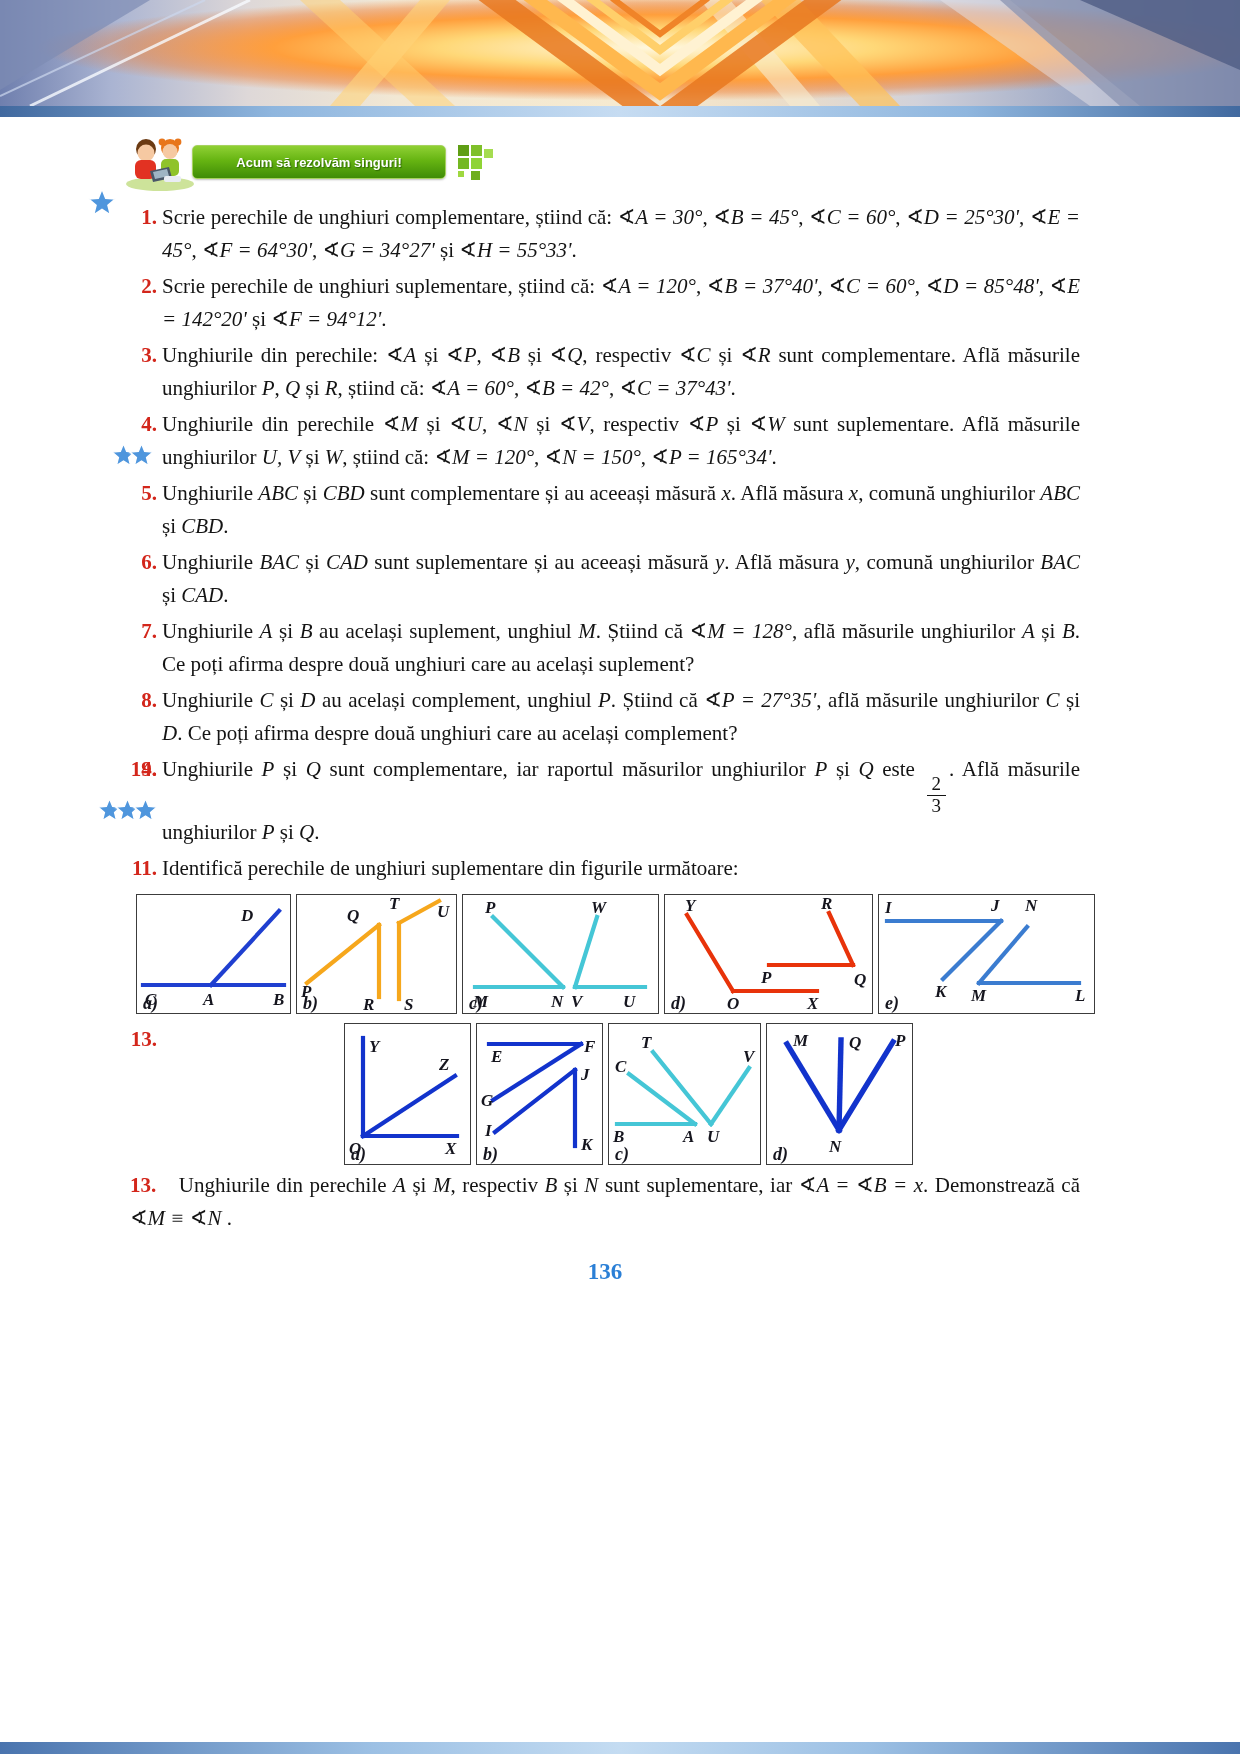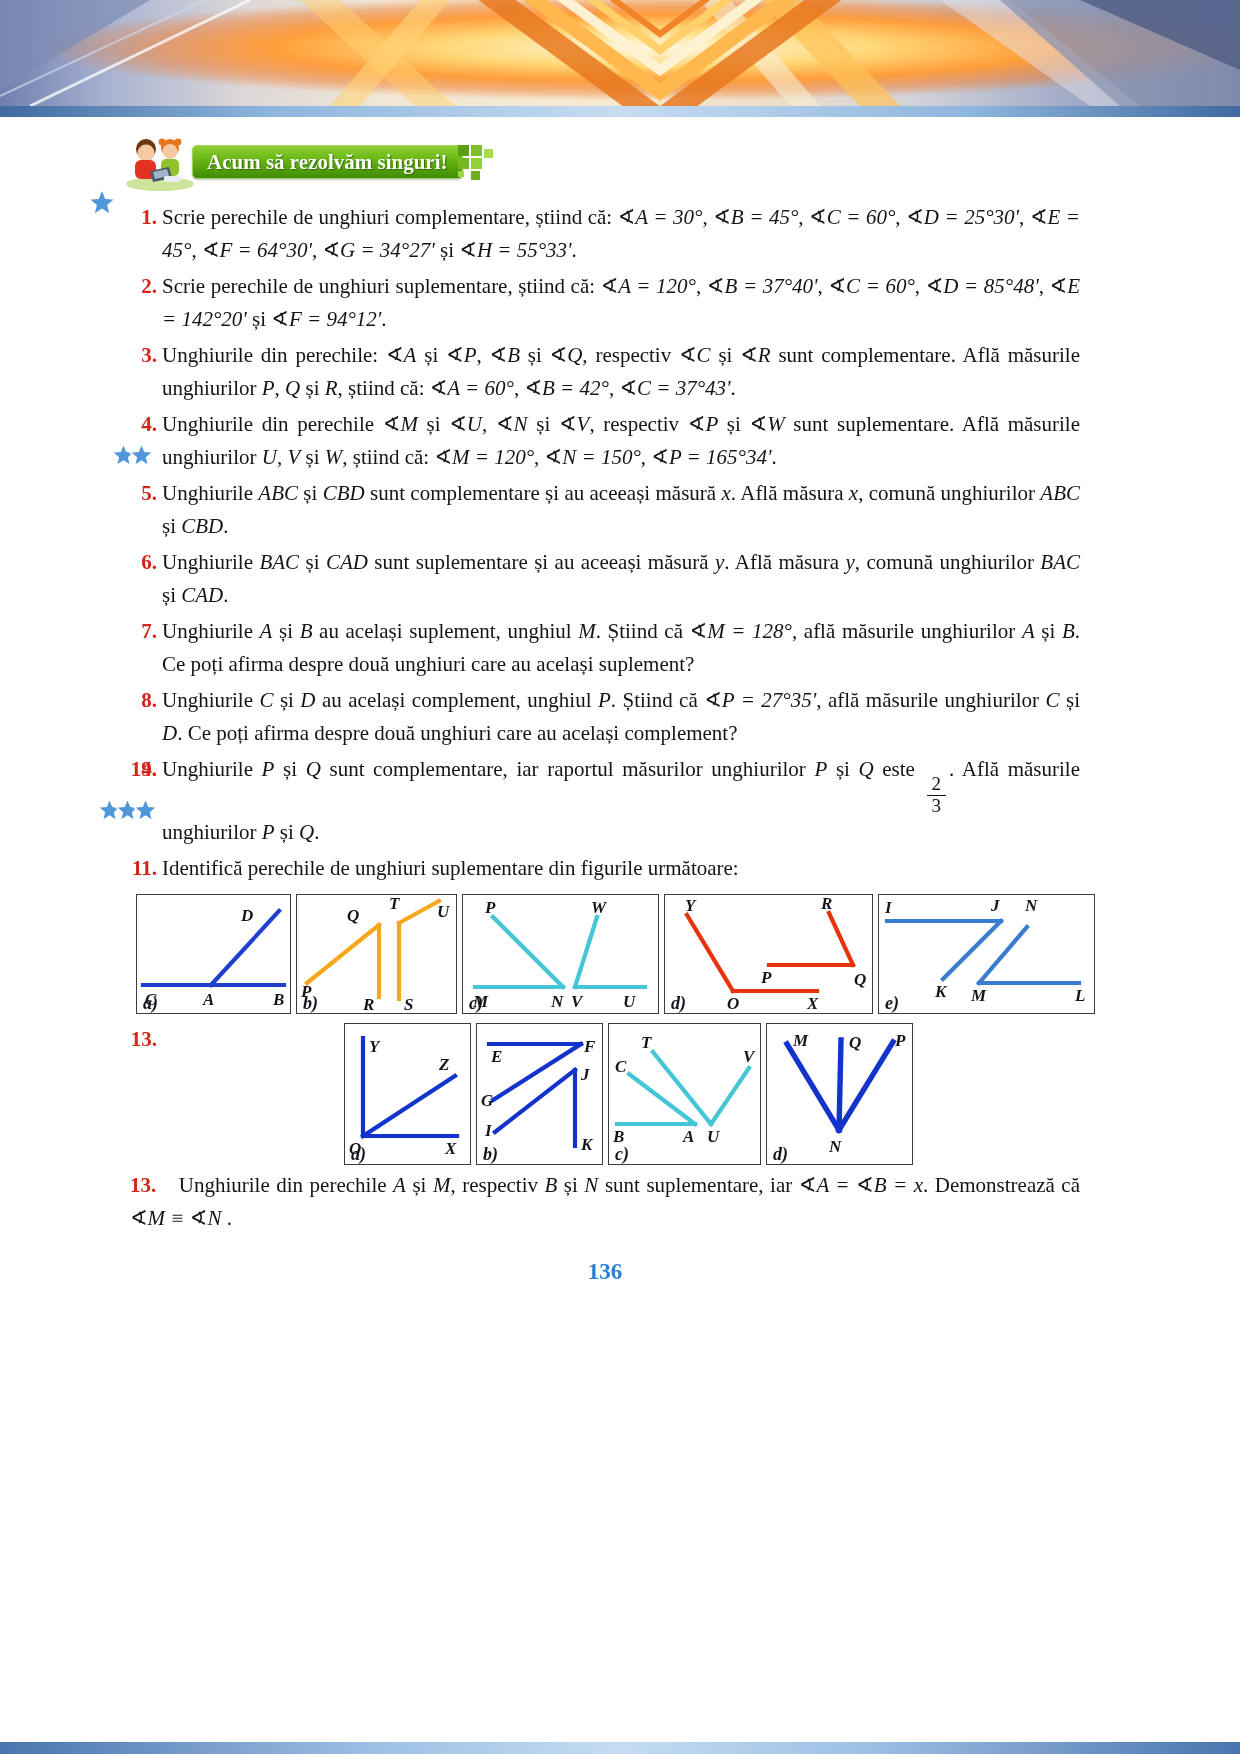--- a/index.html
+++ b/index.html
@@ -23,21 +23,21 @@
   .banner-row{position:relative;margin:22px 0 10px 130px;height:52px;}
   .kids{position:absolute;left:-6px;top:-6px;}
   .banner-pill{
     position:absolute;left:62px;top:6px;height:32px;min-width:252px;
     background:linear-gradient(180deg,var(--banner_green_light) 0%,#66b412 45%,var(--banner_green_dark) 100%);
     border:1px solid #a6d25e;border-radius:5px;
     display:flex;align-items:center;justify-content:center;
     box-shadow:0 1px 2px rgba(0,0,0,.25);
   }
   .banner-text{
-    font-family:Liberation Serif, serif;font-weight:bold;font-size:21px;
+    font-family:Liberation Sans, sans-serif;font-weight:bold;font-size:13px;
     color:#ffffff;text-shadow:1px 1px 1px #2f6a00;padding:0 14px;white-space:nowrap;
   }
   .pixels{position:absolute;left:328px;top:4px;}
   
   .content{padding:0 160px 0 130px;}
   ol.exlist{list-style:none;margin:4px 0 0 0;padding:0;}
   li.ex{position:relative;font-size:21px;line-height:33px;text-align:justify;margin:0 0 3px 0;}
   li.ex.indent{padding-left:32px;}
   li.ex.indent .ex-num{position:absolute;right:calc(100% - 27px);top:0;white-space:nowrap;}
   li.ex.flush .ex-num{margin-right:16px;}

